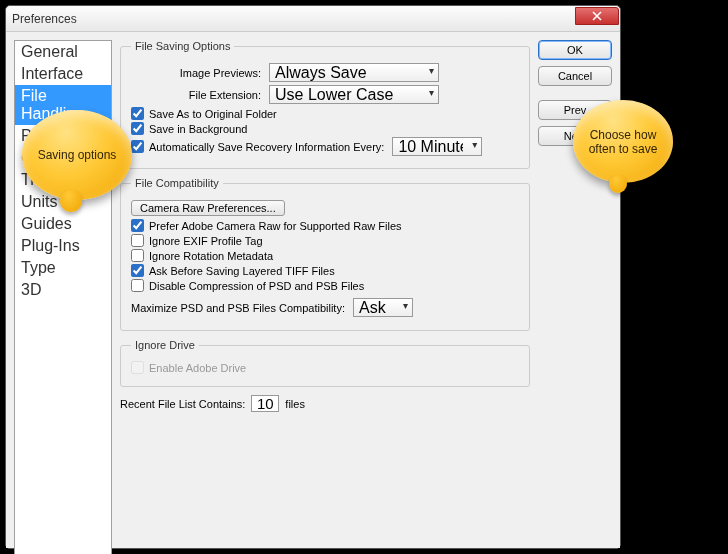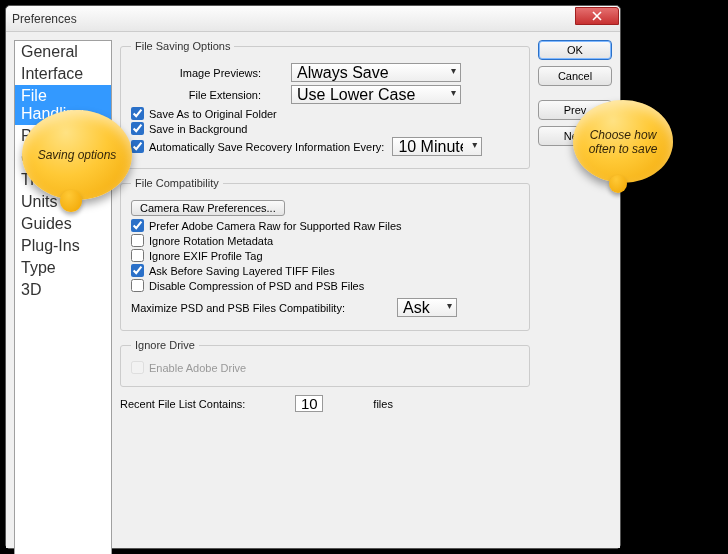--- a/index.html
+++ b/index.html
@@ -12,31 +12,31 @@
 .body { position: absolute; top: 26px; left: 0; right: 0; bottom: 0; background: #f0f0f0; padding: 8px; }
 .sidebar { position: absolute; top: 8px; left: 8px; width: 98px; height: 520px; background: #fff; border: 1px solid #a0a0a0; }
 .sidebar-item { padding: 2px 6px; font-size: 16px; color: #333; cursor: pointer; }
 .sidebar-item.selected { background: #3399ff; color: #fff; }
 .content { position: absolute; top: 8px; left: 114px; right: 90px; bottom: 8px; }
 .btncol { position: absolute; top: 8px; right: 8px; width: 74px; }
 .btn { width: 100%; height: 20px; margin-bottom: 6px; background: linear-gradient(to bottom, #fafafa, #e4e4e4); border: 1px solid #999; border-radius: 4px; font-size: 11px; cursor: pointer; }
 .btn.primary { border: 1px solid #2a70c8; box-shadow: inset 0 0 0 1px #7fb8ff; }
 fieldset { border: 1px solid #ccc; border-radius: 3px; margin: 0 0 8px 0; padding: 8px 10px 10px 10px; font-size: 11px; }
 legend { font-size: 11px; color: #333; padding: 0 4px; }
-.row { display: flex; align-items: center; margin: 3px 0; font-size: 11px; gap: 22px; }
+.row { display: flex; align-items: center; margin: 3px 0; font-size: 11px; }
 .lbl-right { width: 130px; text-align: right; margin-right: 8px; }
 select { font-size: 16px; border: 1px solid #999; background: linear-gradient(to bottom, #fff, #eee); height: 19px; padding: 0 18px 0 5px; appearance: none; -webkit-appearance: none; position: relative; }
 .select-wrap { position: relative; display: inline-block; }
 .select-wrap::after { content: '▾'; position: absolute; right: 5px; top: 2px; font-size: 10px; pointer-events: none; color: #333; }
 .cbrow { display: flex; align-items: center; margin: 2px 0; font-size: 11px; }
 input[type=checkbox] { width: 13px; height: 13px; margin: 0 5px 0 0; accent-color: #2a70c8; }
 input[type=checkbox]:disabled { opacity: 0.5; }
 button.small { font-size: 11px; padding: 1px 8px; background: linear-gradient(to bottom, #fafafa, #e4e4e4); border: 1px solid #999; border-radius: 3px; cursor: pointer; }
 input[type=text].num { width: 28px; font-size: 15px; border: 1px solid #999; text-align: center; height: 17px; }
-.bubble { position: absolute; width: 110px; height: 90px; background: radial-gradient(ellipse at 40% 25%, #ffe283 0%, #ffc936 45%, #f0a400 100%); border-radius: 50%; box-shadow: 0 5px 8px rgba(0,0,0,0.35), inset 0 6px 12px rgba(255,255,255,0.5); display: flex; align-items: center; justify-content: center; text-align: center; font-size: 12px; color: #33250a; padding: 8px; z-index: 100; font-style: italic; }
+.bubble { position: absolute; width: 110px; height: 90px; background: radial-gradient(ellipse at 40% 25%, #ffe283 0%, #ffc936 45%, #f0a400 100%); border-radius: 50%; box-shadow: 0 5px 8px rgba(0,0,0,0.35), inset 0 6px 12px rgba(255,255,255,0.5); display: flex; align-items: center; justify-content: center; text-align: center; font-size: 12px; color: #33250a; padding: 8px; z-index: 100; }
 .bubble::after { content: ''; position: absolute; bottom: -12px; width: 22px; height: 22px; background: radial-gradient(ellipse at 40% 25%, #ffc936, #f0a400); border-radius: 50%; box-shadow: 0 3px 4px rgba(0,0,0,0.3); }
 .bubble.left { left: 22px; top: 110px; }
 .bubble.left::after { left: 38px; }
 .bubble.right { right: 55px; top: 100px; width: 100px; height: 83px; }
 .bubble.right::after { left: 36px; bottom: -10px; width: 18px; height: 18px; }
 .disabled-text { color: #999; }
 </style>
 </head>
 <body>
 
@@ -105,25 +105,25 @@
         <legend>File Compatibility</legend>
         <div class="row">
             <button class="small">Camera Raw Preferences...</button>
           </div>
         <div class="cbrow">
           <input type="checkbox" checked="" style="">
           <span>Prefer Adobe Camera Raw for Supported Raw Files</span>
         </div>
         <div class="cbrow">
           <input type="checkbox" style="">
-          <span>Ignore Rotation Metadata</span>
+          <span>Ignore EXIF Profile Tag</span>
         </div>
         <div class="cbrow">
           <input type="checkbox" style="">
-          <span>Ignore EXIF Profile Tag</span>
+          <span>Ignore Rotation Metadata</span>
         </div>
         <div class="cbrow">
           <input type="checkbox" checked="" style="">
           <span>Ask Before Saving Layered TIFF Files</span>
         </div>
         <div class="cbrow">
           <input type="checkbox" style="">
           <span>Disable Compression of PSD and PSB Files</span>
         </div>
         <div class="row" style="margin-top:6px">

